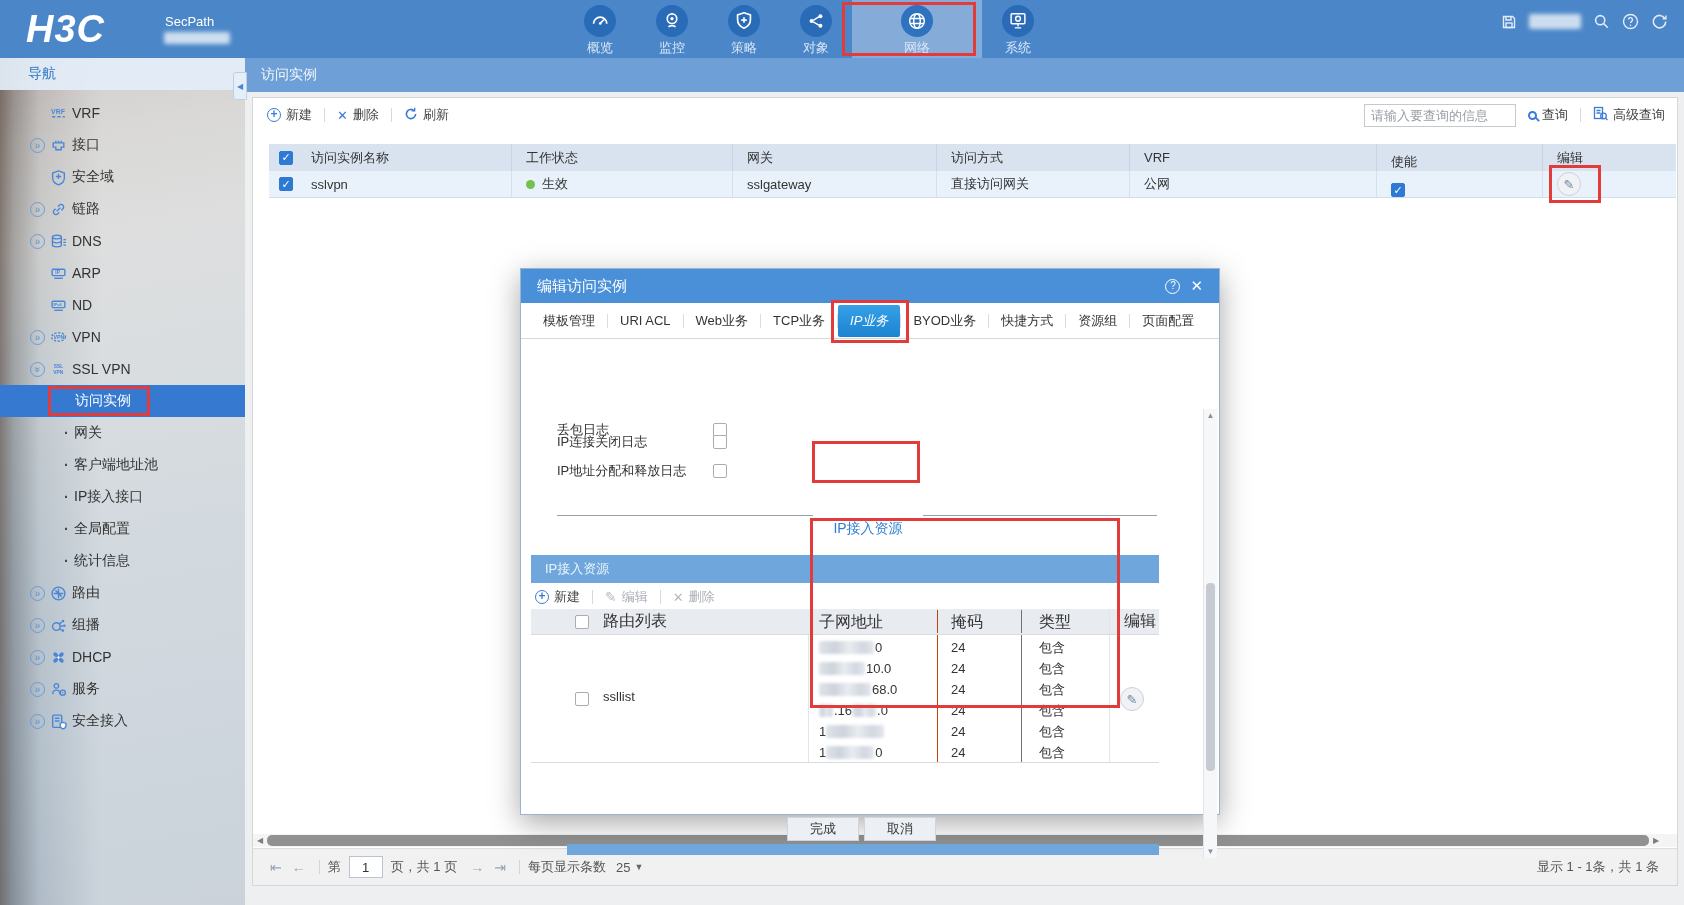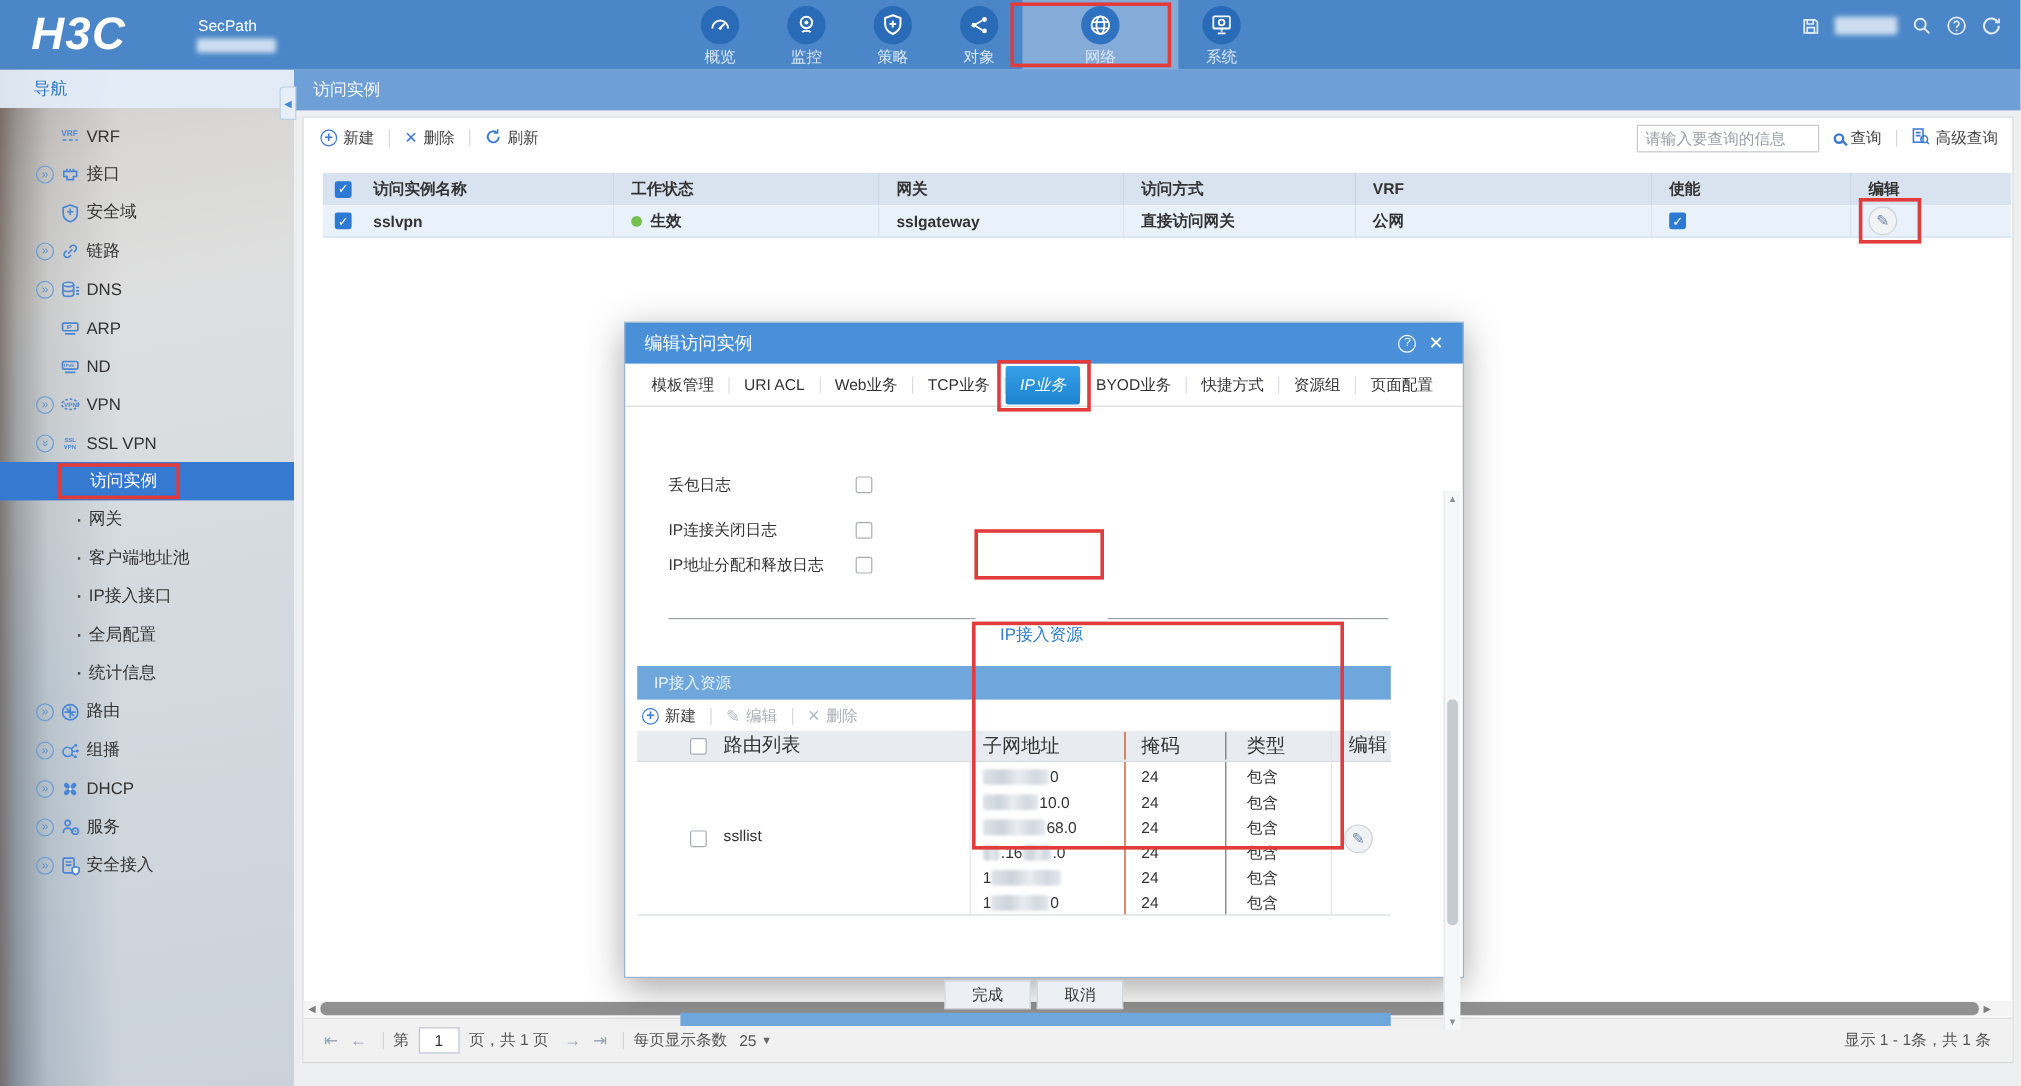--- a/index.html
+++ b/index.html
@@ -60,25 +60,25 @@
   .tb-btn.disabled .circle-plus, .tb-btn.disabled .x-ico, .tb-btn.disabled .pencil-glyph { color:#b5bac2; border-color:#b5bac2; }
   .pencil-glyph { color:#3a7bd5; font-size:14px; }
 
   .search-zone { position:absolute; right:8px; top:5px; height:24px; display:flex; align-items:center; font-size:13px; color:#444; }
   .search-input { width:152px; height:23px; border:1px solid #c6c8cc; padding:0 6px; font-size:13px; color:#737373; font-family:inherit; }
   .search-input::placeholder { color:#9aa0a8; }
   .mag { width:9px; height:9px; border:2px solid #3a7bd5; border-radius:50%; position:relative; display:inline-block; }
   .mag::after { content:""; position:absolute; width:6px; height:2px; background:#3a7bd5; transform:rotate(45deg); right:-5px; bottom:-2px; }
 
   .dtable { position:absolute; left:16px; top:46px; width:1407px; font-size:13px; color:#333; }
-  .drow { display:flex;font-weight:bold; }
+  .drow { display:flex; }
   .dth { background:#d9e3f0; border-right:1px solid #c6d4e6; height:27px; display:flex; align-items:center; padding-left:14px; }
   .dtd { background:#e9f2fb; border-right:1px solid #d3e0ef; border-bottom:1px solid #cfdded; height:27px; display:flex; align-items:center; padding-left:14px; }
   .dth:last-child,.dtd:last-child { border-right:none; }
-  .c0{width:243px;} .c1{width:221px;} .c2{width:204px;} .c3{width:193px;} .c4{width:247px;} .c5{width:166px;} .c6{width:133px;}
+  .c0{width:243px;} .c1{width:221px;} .c2{width:204px;} .c3{width:193px;} .c4{width:247px;} .c5{width:166px;align-items:flex-end;} .c6{width:133px;}
   .dth.c0,.dtd.c0 { padding-left:10px; gap:18px; }
   .cbx { width:14px; height:14px; border:1px solid #a8adb5; background:#fff; border-radius:2px; display:inline-block; position:relative; flex:none; }
   .cbx.checked { background:#2d7ad4; border-color:#2d7ad4; }
   .cbx.checked::after { content:"✓"; position:absolute; color:#fff; font-size:11px; left:1.5px; top:-0.5px; font-weight:bold; }
   .green-dot { width:9px; height:9px; border-radius:50%; background:#76c050; margin-right:7px; }
   .pencil-btn { width:24px; height:24px; border-radius:50%; background:#f0f2f4; border:1px solid #ccd2da; color:#6b87a8; font-size:13px; display:flex; align-items:center; justify-content:center; }
 
   
   .hscroll { position:absolute; left:0px; top:736px; width:1424px; height:13px; background:#f4f4f4; display:flex; align-items:center; }
   .hs-arrow { width:14px; font-size:8px; color:#7d7d7d; text-align:center; }
@@ -552,21 +552,21 @@
       <span class="dlg-tab">BYOD业务</span>
         <span class="tab-sep"></span>
       <span class="dlg-tab">快捷方式</span>
         <span class="tab-sep"></span>
       <span class="dlg-tab">资源组</span>
         <span class="tab-sep"></span>
       <span class="dlg-tab">页面配置</span>
     </div>
 
     <div class="dlg-body">
-      <div class="chk-row" style="top:56px">
+      <div class="chk-row" style="top:82px">
         <span>丢包日志</span>
         <span class="cbx"></span>
       </div>
       <div class="chk-row" style="top:94px">
         <span>IP连接关闭日志</span>
         <span class="cbx"></span>
       </div>
       <div class="chk-row" style="top:123px">
         <span>IP地址分配和释放日志</span>
         <span class="cbx"></span>

